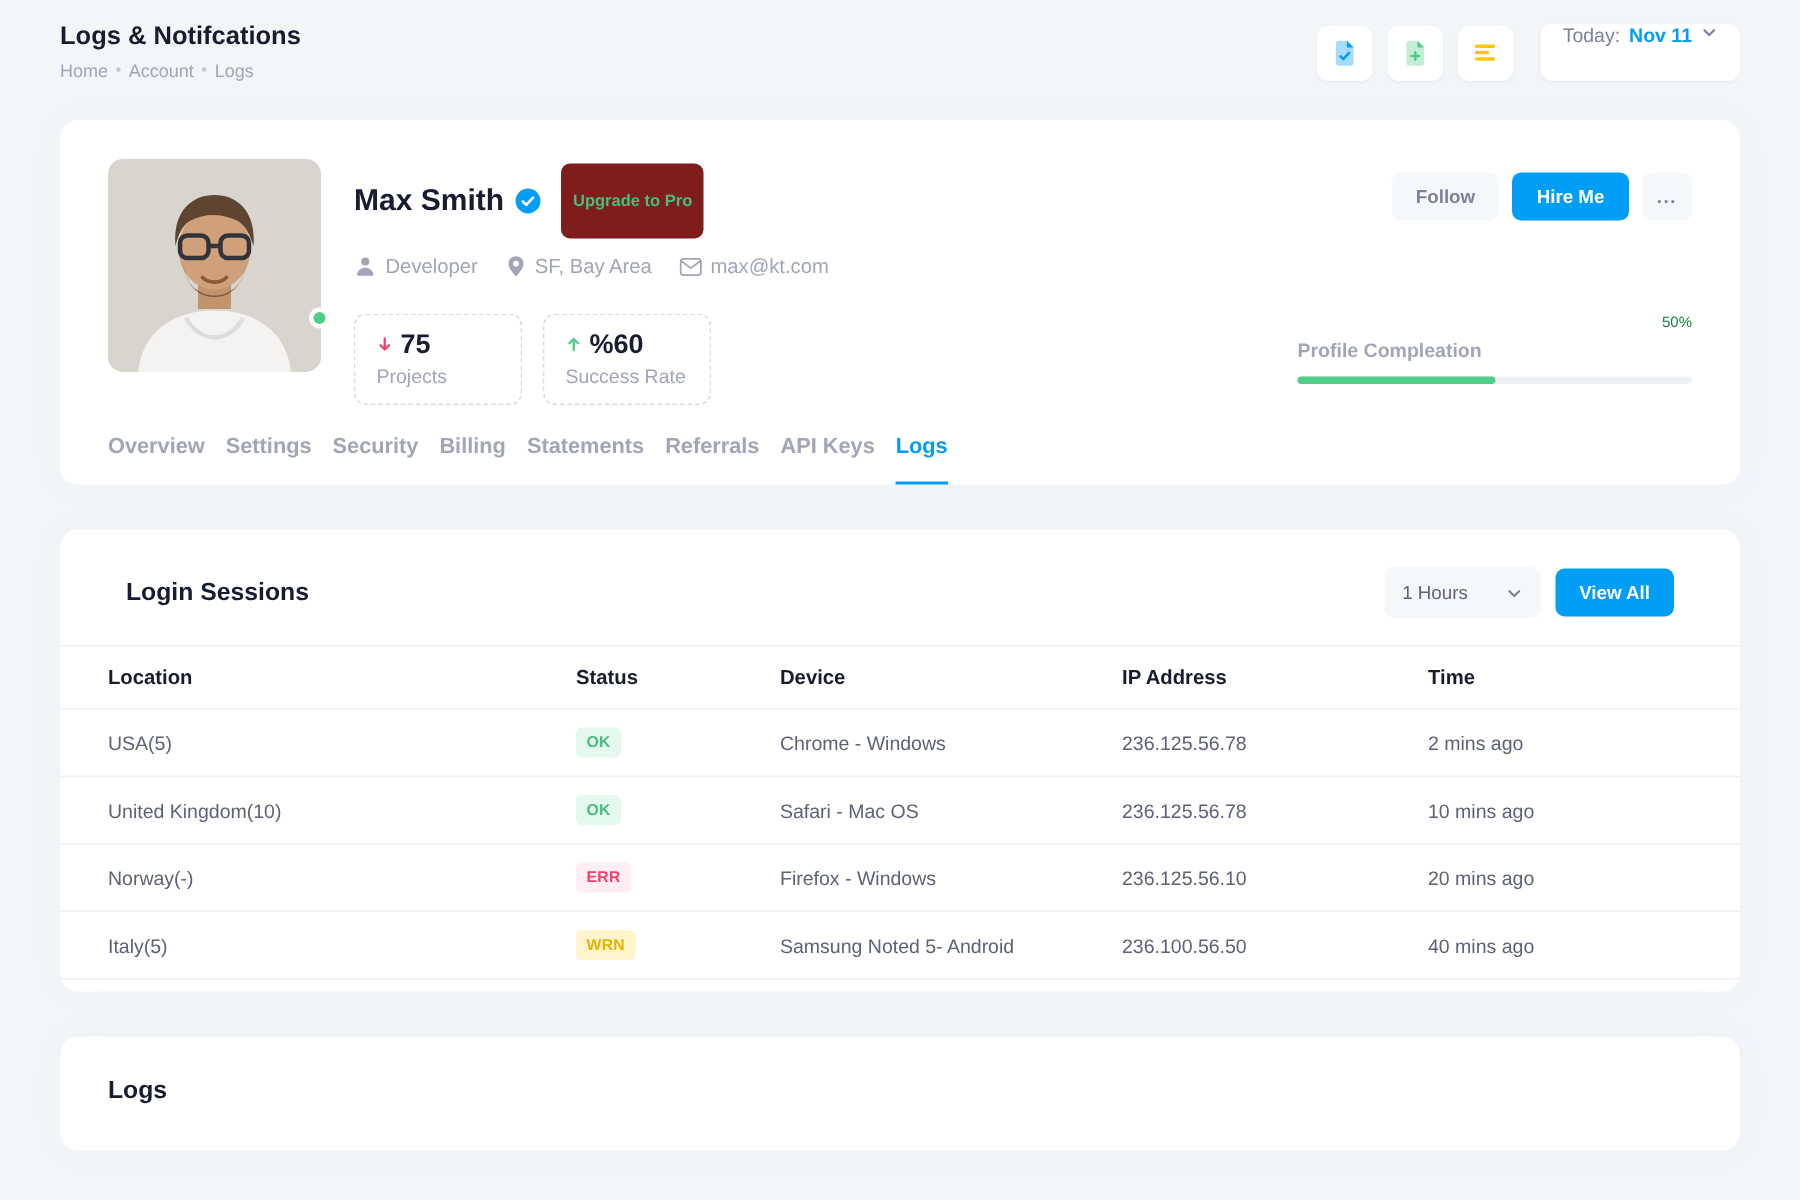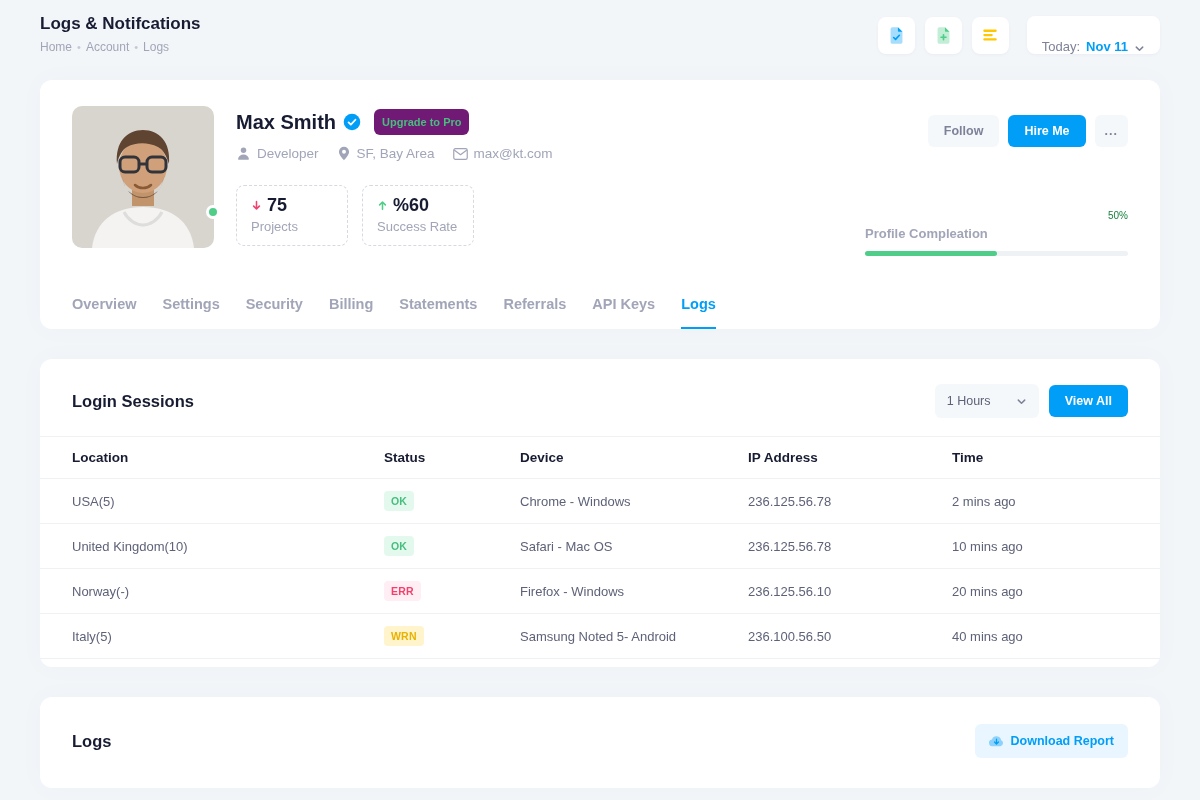--- a/index.html
+++ b/index.html
@@ -9,62 +9,62 @@
 
   
   .topbar { display:flex; justify-content:space-between; align-items:flex-start; padding-top:14px; }
   .page-title { font-size:17px; font-weight:700; color:#181c32; }
   .breadcrumb { margin-top:6px; font-size:12px; color:#a1a5b7; display:flex; align-items:center; gap:5px; font-weight:500; }
   .bc-dot { color:#c4c8d4; font-size:11px; }
   .topbar-right { display:flex; align-items:center; gap:10px; margin-top:2px; }
   .quick-actions { display:flex; gap:10px; }
   .icon-btn { width:37px; height:37px; background:#fff; border:none; border-radius:8px; display:flex; align-items:center; justify-content:center; cursor:pointer; box-shadow:0 1px 3px rgba(76,87,125,.06); }
   .qa-icon, .meta-icon, .chev, .verified, .stat-arrow, .dl-icon { display:flex; align-items:center; }
-  .date-btn { display:flex; align-items:flex-end; gap:6px; height:38px; padding:0 15px; background:#fff; border:none; border-radius:8px; cursor:pointer; box-shadow:0 1px 3px rgba(76,87,125,.06); font-family:inherit; font-size:13px; margin-left:8px; }
+  .date-btn { display:flex; align-items:flex-start; gap:6px; height:38px; padding:0 15px; background:#fff; border:none; border-radius:8px; cursor:pointer; box-shadow:0 1px 3px rgba(76,87,125,.06); font-family:inherit; font-size:13px; margin-left:8px; }
   .date-label { color:#7e8299; font-weight:500; }
   .date-value { color:#009ef7; font-weight:700; }
 
   .card { background:#fff; border-radius:12px; box-shadow:0 0 25px rgba(76,87,125,.03); }
 
   
   .profile-card { margin-top:26px; padding:26px 32px 0; }
   .profile-top { display:flex; }
   .avatar { position:relative; width:142px; height:142px; flex-shrink:0; }
   .avatar-img { width:142px; height:142px; border-radius:10px; overflow:hidden; }
   .status-dot { position:absolute; right:-6px; top:99px; width:14px; height:14px; border-radius:50%; background:#50cd89; border:3px solid #fff; }
   .profile-info { flex:1; padding-left:22px; padding-top:3px; }
   .name-row { display:flex; align-items:center; gap:7px; }
   .profile-name { font-size:20px; font-weight:700; }
-  .upgrade-badge { background:#701a75; color:#47be7d; font-size:11px; font-weight:700; padding:7px 8px; border-radius:6px; margin-left:6px; cursor:pointer; }
+  .upgrade-badge { background:#7f1d1d; color:#47be7d; font-size:11px; font-weight:700; padding:19px 8px; border-radius:6px; margin-left:6px; cursor:pointer; }
   .meta-row { display:flex; gap:18px; margin-top:11px; }
   .meta-item { display:flex; align-items:center; gap:6px; color:#a1a5b7; font-size:13.5px; font-weight:500; }
   .stats-row { display:flex; gap:14px; margin-top:24px; }
   .stat-tile { border:1px dashed #d5d9e2; border-radius:8px; padding:9px 14px 11px; min-width:112px; }
   .stat-top { display:flex; align-items:center; gap:5px; }
   .stat-value { font-size:18px; font-weight:700; }
   .stat-label { color:#a1a5b7; font-size:13px; font-weight:500; margin-top:3px; }
   .profile-side { width:272px; display:flex; flex-direction:column; align-items:flex-end; padding-top:9px; }
   .action-row { display:flex; gap:9px; }
   .btn { border:none; border-radius:6px; font-family:inherit; font-size:12.5px; font-weight:600; padding:9px 16px; cursor:pointer; }
   .btn-light { background:#f5f8fa; color:#7e8299; }
   .btn-primary { background:#009ef7; color:#fff; }
   .btn-dots { padding:9px 10px; font-weight:700; letter-spacing:1px; color:#7e8299; }
   .progress-block { width:263px; margin-top:43px; }
   .progress-labels { display:flex; justify-content:space-between; align-items:center; font-size:13px; }
   .progress-label { color:#a1a5b7; font-weight:700;margin-top:36px; }
   .progress-percent { font-weight:400; font-size:10px; color:#15803d; }
   .progress-track { height:5px; background:#eff2f5; border-radius:3px; margin-top:10px; }
   .progress-fill { height:100%; background:#50cd89; border-radius:3px; width:0; }
-  .tabs { display:flex; gap:26px; margin-top:40px; }
+  .tabs { display:flex; gap:14px; margin-top:20px; }
   .tab { font-size:14.5px; font-weight:600; color:#a1a5b7; padding-bottom:15px; border-bottom:2px solid transparent; cursor:pointer; white-space:nowrap; }
   .tab.active { color:#009ef7; border-bottom-color:#009ef7; }
 
   
   .sessions-card { margin-top:30px; padding-top:25px; padding-bottom:8px; }
-  .card-header { display:flex; justify-content:space-between; align-items:center; padding:0 32px; }
+  .card-header { display:flex; justify-content:space-between; align-items:center; padding:0 44px; }
   .card-title { font-size:16.5px; font-weight:700; }
   .card-toolbar { display:flex; align-items:center; gap:10px; }
   .select-btn { display:flex; align-items:center; justify-content:space-between; width:104px; background:#f5f8fa; border:none; border-radius:6px; padding:10px 12px; font-family:inherit; font-size:12.5px; font-weight:500; color:#5e6278; cursor:pointer; }
   .sessions-table { width:100%; border-collapse:collapse; table-layout:fixed; margin-top:18px; }
   .sessions-table th { text-align:left; font-size:13.5px; font-weight:700; color:#181c32; padding:13px 0; border-top:1px solid #eff2f5; border-bottom:1px solid #eff2f5; }
   .sessions-table td { font-size:13px; font-weight:500; color:#5e6278; padding:12px 0; border-bottom:1px solid #eff2f5; }
   .sessions-table th:first-child, .sessions-table td:first-child { padding-left:32px; }
   .badge { display:inline-block; font-size:10.5px; font-weight:700; padding:4px 7px; border-radius:4px; letter-spacing:.2px; }
   .badge-success { background:#e4f9ee; color:#47be7d; }
   .badge-danger { background:#ffeef3; color:#f1416c; }
@@ -311,26 +311,17 @@
             <td>236.100.56.50</td>
             <td>40 mins ago</td>
           </tr>
         </tbody>
     </table>
   </section>
 
   <section class="card logs-card">
     <div class="card-header" style="padding:0">
       <h2 class="card-title">Logs</h2>
-      <button class="btn-light-primary">
-        <span class="dl-icon">
-            <svg width="15" height="13" viewBox="0 0 16 14">
-              <path fill="#009ef7" opacity="0.4" d="M13 5.7a5.1 5.1 0 0 0-9.9-.9A3.6 3.6 0 0 0 3.9 12h8.3A3.3 3.3 0 0 0 13 5.7z"></path>
-              <path d="M8 4.5v5.1M5.9 7.6L8 9.8l2.1-2.2" fill="none" stroke="#009ef7" stroke-width="1.4" stroke-linecap="round" stroke-linejoin="round"></path>
-            </svg>
-          </span>
-        <span>Download Report</span>
-      </button>
     </div>
 
   </section>
 
 </div>
 
 </body></html>

